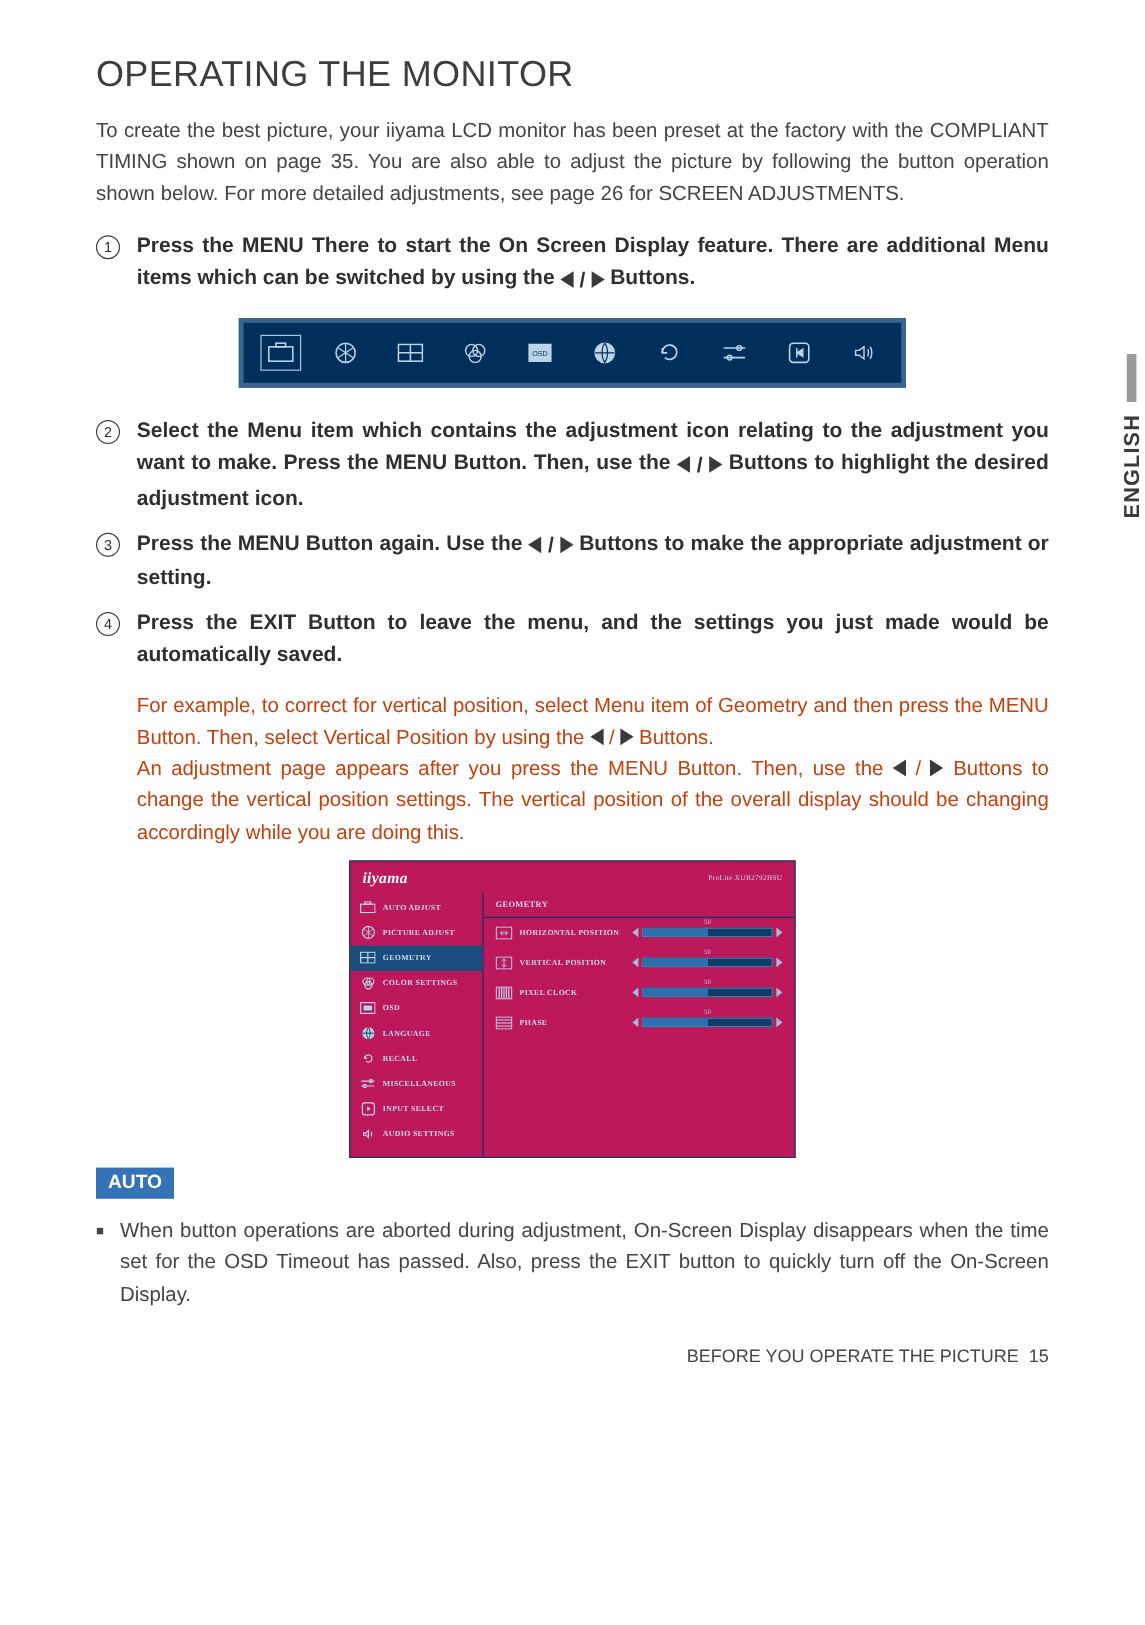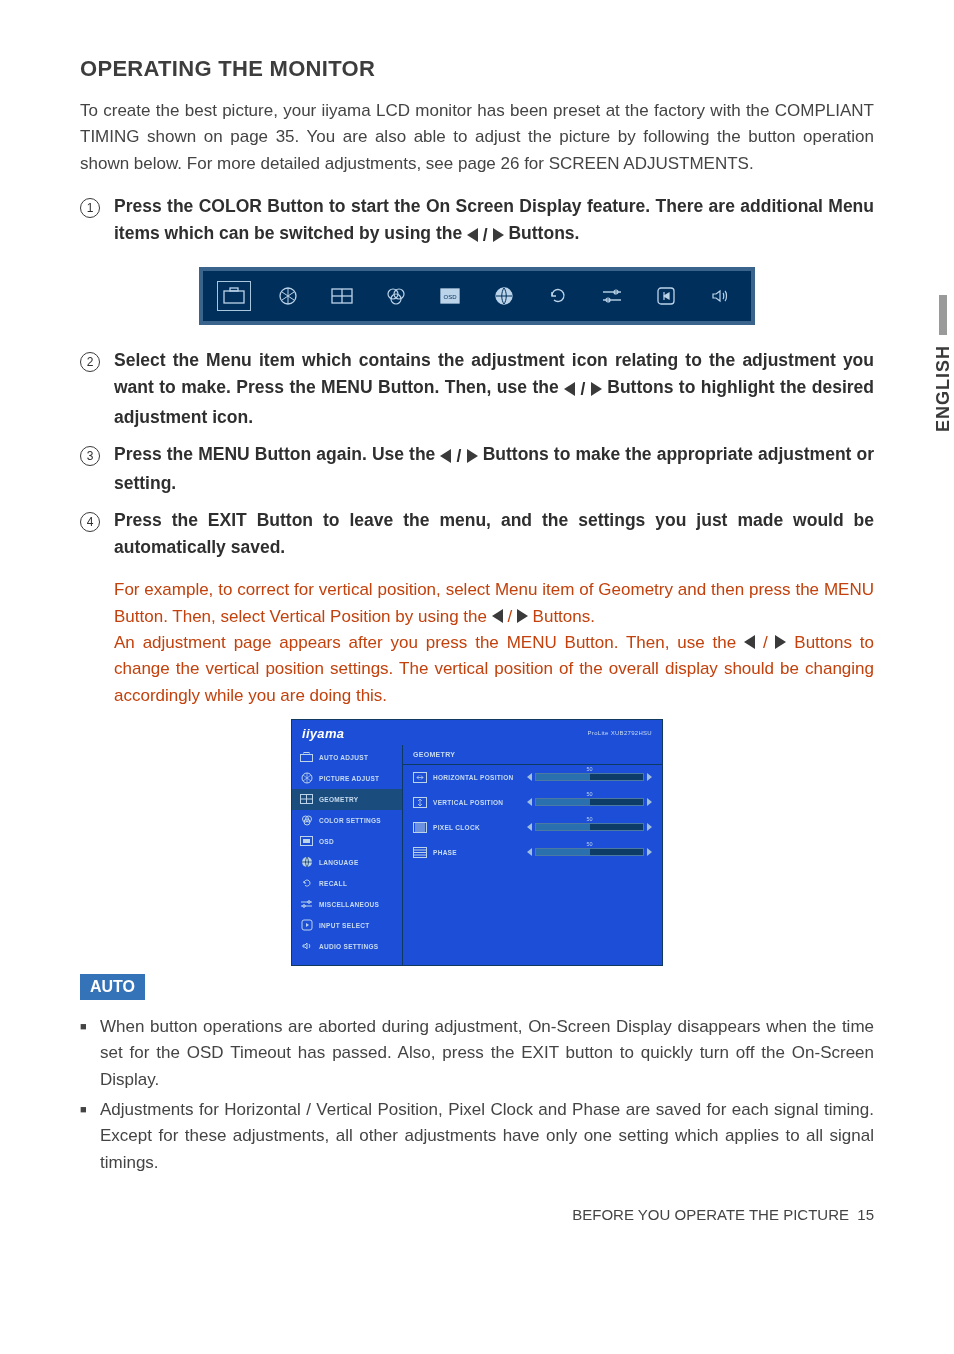--- a/index.html
+++ b/index.html
@@ -25,23 +25,23 @@
     display: flex;
     align-items: center;
     gap: 10px;
   }
   .lang-tab .bar {
     width: 8px;
     height: 40px;
     background: #9a9a9a;
   }
   h1 {
-    font-size: 22px;
-    font-weight: bold;
-    margin: 16px 0 16px 0;
+    font-size: 30px;
+    font-weight: normal;
+    margin: 6px 0 16px 0;
     color: #3d3d3d;
     letter-spacing: 0.3px;
   }
   .intro {
     font-size: 17px;
     line-height: 1.55;
     text-align: justify;
     margin-bottom: 16px;
     color: #444;
   }
@@ -125,24 +125,25 @@
   .iconbar .sel { outline: 1.2px solid #a8c6de; outline-offset: 3px; }
 
   
   .osd-wrap {
     display: flex;
     justify-content: center;
     margin: 8px 0;
   }
   .osd {
     width: 370px;
-    background: #1d4ed8;
+    background: #be185d;
     color: #c7dbef;
     font-size: 7.5px;
     border: 1.2px solid #123a5f;
+    font-family: Liberation Serif, serif;
   }
   .osd .hdr {
     display: flex;
     justify-content: space-between;
     align-items: center;
     padding: 6px 10px 4px 10px;
     font-style: italic;
     font-weight: bold;
   }
   .osd .hdr .brand { font-size: 13px; color: #fff; font-style: italic; letter-spacing: 0.3px;}
@@ -264,21 +265,21 @@
 
   <h1>OPERATING THE MONITOR</h1>
 
   <div class="intro">To create the best picture, your iiyama LCD monitor has been preset at the factory with the COMPLIANT TIMING shown on page 35. You are also able to adjust the picture by following the button operation shown below. For more detailed adjustments, see page 26 for SCREEN ADJUSTMENTS.</div>
 
   <div class="steps">
 
     <div class="step bold">
       <div class="num"><span class="circ">1</span></div>
       <div class="txt">
-        <span>Press the COLOR Button to start the On Screen Display feature. There are additional Menu items which can be switched by using the </span><span class="inline-icon"><span class="arrow-l"></span> / <span class="arrow-r"></span></span><span> Buttons.</span>
+        <span>Press the MENU There to start the On Screen Display feature. There are additional Menu items which can be switched by using the </span><span class="inline-icon"><span class="arrow-l"></span> / <span class="arrow-r"></span></span><span> Buttons.</span>
       </div>
     </div>
 
     <div class="iconbar-wrap">
       <div class="iconbar">
         <div class="cell sel">
           <svg width="22" height="18" viewBox="0 0 22 18">
               <rect x="1" y="4" width="20" height="12" stroke-width="1.3"></rect>
               <rect x="7" y="1" width="8" height="3" stroke-width="1.3"></rect>
             </svg>
@@ -556,23 +557,19 @@
     </div>
   </div>
 
 
   <div class="note-box">AUTO</div>
   <div class="notes">
     <div class="note-item">
         <div class="bullet"></div>
         <div class="ntxt">When button operations are aborted during adjustment, On-Screen Display disappears when the time set for the OSD Timeout has passed. Also, press the EXIT button to quickly turn off the On-Screen Display.</div>
       </div>
-    <div class="note-item">
-        <div class="bullet"></div>
-        <div class="ntxt">Adjustments for Horizontal / Vertical Position, Pixel Clock and Phase are saved for each signal timing. Except for these adjustments, all other adjustments have only one setting which applies to all signal timings.</div>
-      </div>
   </div>
 
   <div class="footer">
     <span>BEFORE YOU OPERATE THE PICTURE</span>&nbsp;&nbsp;<span>15</span>
   </div>
 
 </div>
 
 </body></html>

